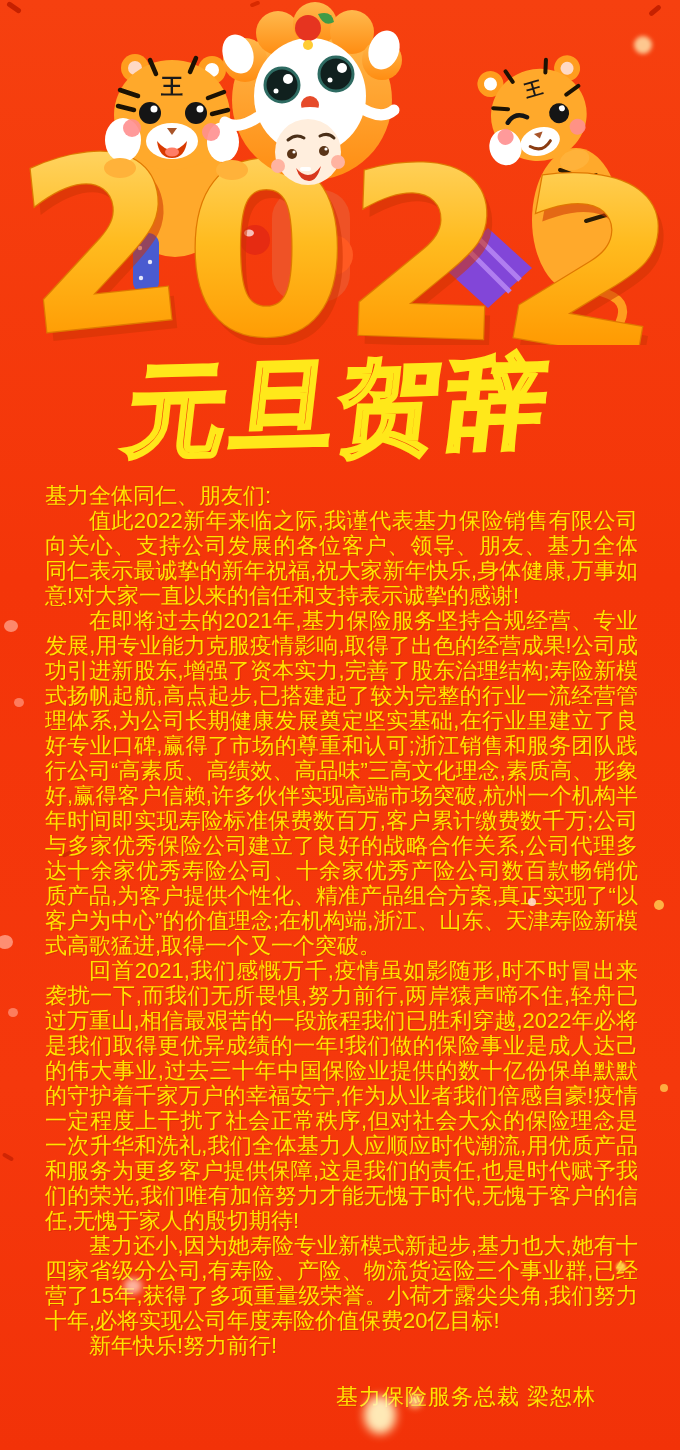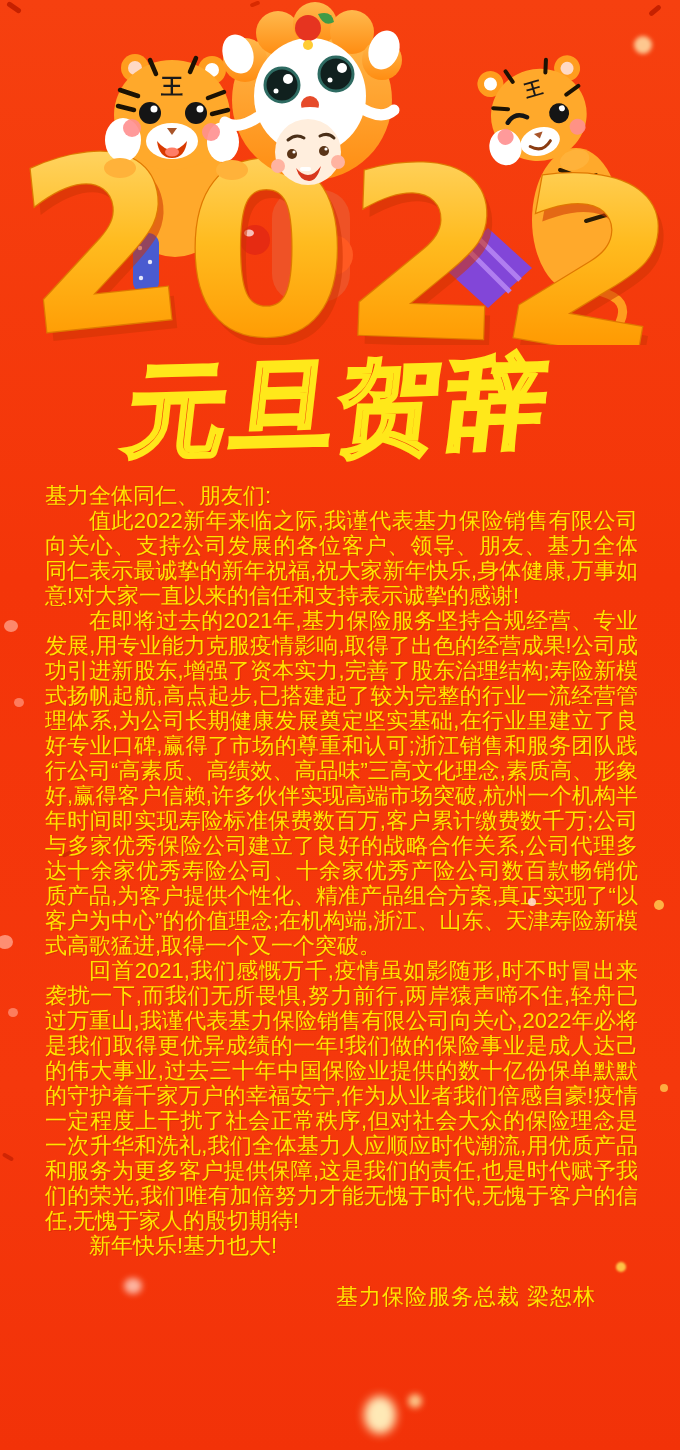--- a/index.html
+++ b/index.html
@@ -186,22 +186,23 @@
       <ellipse cx="560" cy="168" rx="15" ry="10" fill="#ffb23a"></ellipse>
     </g>
   </svg>
 
   <h1 class="title">元旦贺辞</h1>
 
   <div class="letter">
     <p class="salutation">基力全体同仁、朋友们:</p>
     <p class="para">值此2022新年来临之际,我谨代表基力保险销售有限公司向关心、支持公司发展的各位客户、领导、朋友、基力全体同仁表示最诚挚的新年祝福,祝大家新年快乐,身体健康,万事如意!对大家一直以来的信任和支持表示诚挚的感谢!</p>
     <p class="para">在即将过去的2021年,基力保险服务坚持合规经营、专业发展,用专业能力克服疫情影响,取得了出色的经营成果!公司成功引进新股东,增强了资本实力,完善了股东治理结构;寿险新模式扬帆起航,高点起步,已搭建起了较为完整的行业一流经营管理体系,为公司长期健康发展奠定坚实基础,在行业里建立了良好专业口碑,赢得了市场的尊重和认可;浙江销售和服务团队践行公司“高素质、高绩效、高品味”三高文化理念,素质高、形象好,赢得客户信赖,许多伙伴实现高端市场突破,杭州一个机构半年时间即实现寿险标准保费数百万,客户累计缴费数千万;公司与多家优秀保险公司建立了良好的战略合作关系,公司代理多达十余家优秀寿险公司、十余家优秀产险公司数百款畅销优质产品,为客户提供个性化、精准产品组合方案,真正实现了“以客户为中心”的价值理念;在机构端,浙江、山东、天津寿险新模式高歌猛进,取得一个又一个突破。</p>
-    <p class="para">回首2021,我们感慨万千,疫情虽如影随形,时不时冒出来袭扰一下,而我们无所畏惧,努力前行,两岸猿声啼不住,轻舟已过万重山,我谨代表基力保险销售有限公司向关心,2022年必将是我们取得更优异成绩的一年!我们做的保险事业是成人达己的伟大事业,过去三十年中国保险业提供的数十亿份保单默默的守护着千家万户的幸福安宁,作为从业者我们倍感自豪!疫情一定程度上干扰了社会正常秩序,但对社会大众的保险理念是一次升华和洗礼,我们全体基力人应顺应时代潮流,用优质产品和服务为更多客户提供保障,这是我们的责任,也是时代赋予我们的荣光,我们唯有加倍努力才能无愧于时代,无愧于客户的信任,无愧于家人的殷切期待!</p>
-    <p class="para">新年快乐!基力也大!</p>
+    <p class="para">回首2021,我们感慨万千,疫情虽如影随形,时不时冒出来袭扰一下,而我们无所畏惧,努力前行,两岸猿声啼不住,轻舟已过万重山,相信最艰苦的一段旅程我们已胜利穿越,2022年必将是我们取得更优异成绩的一年!我们做的保险事业是成人达己的伟大事业,过去三十年中国保险业提供的数十亿份保单默默的守护着千家万户的幸福安宁,作为从业者我们倍感自豪!疫情一定程度上干扰了社会正常秩序,但对社会大众的保险理念是一次升华和洗礼,我们全体基力人应顺应时代潮流,用优质产品和服务为更多客户提供保障,这是我们的责任,也是时代赋予我们的荣光,我们唯有加倍努力才能无愧于时代,无愧于客户的信任,无愧于家人的殷切期待!</p>
+    <p class="para">基力还小,因为她寿险专业新模式新起步,基力也大,她有十四家省级分公司,有寿险、产险、物流货运险三个事业群,已经营了15年,获得了多项重量级荣誉。小荷才露尖尖角,我们努力十年,必将实现公司年度寿险价值保费20亿目标!</p>
+    <p class="para">新年快乐!努力前行!</p>
     <p class="signature"><span class="sig-wrap">基力保险服务总裁 梁恕林</span></p>
   </div>
 
   <div class="confetti c1"></div>
   <div class="confetti c2"></div>
   <div class="confetti c3"></div>
   <div class="confetti c4"></div>
   <div class="confetti c5"></div>
   <div class="confetti c6"></div>
   <div class="confetti c7"></div>

